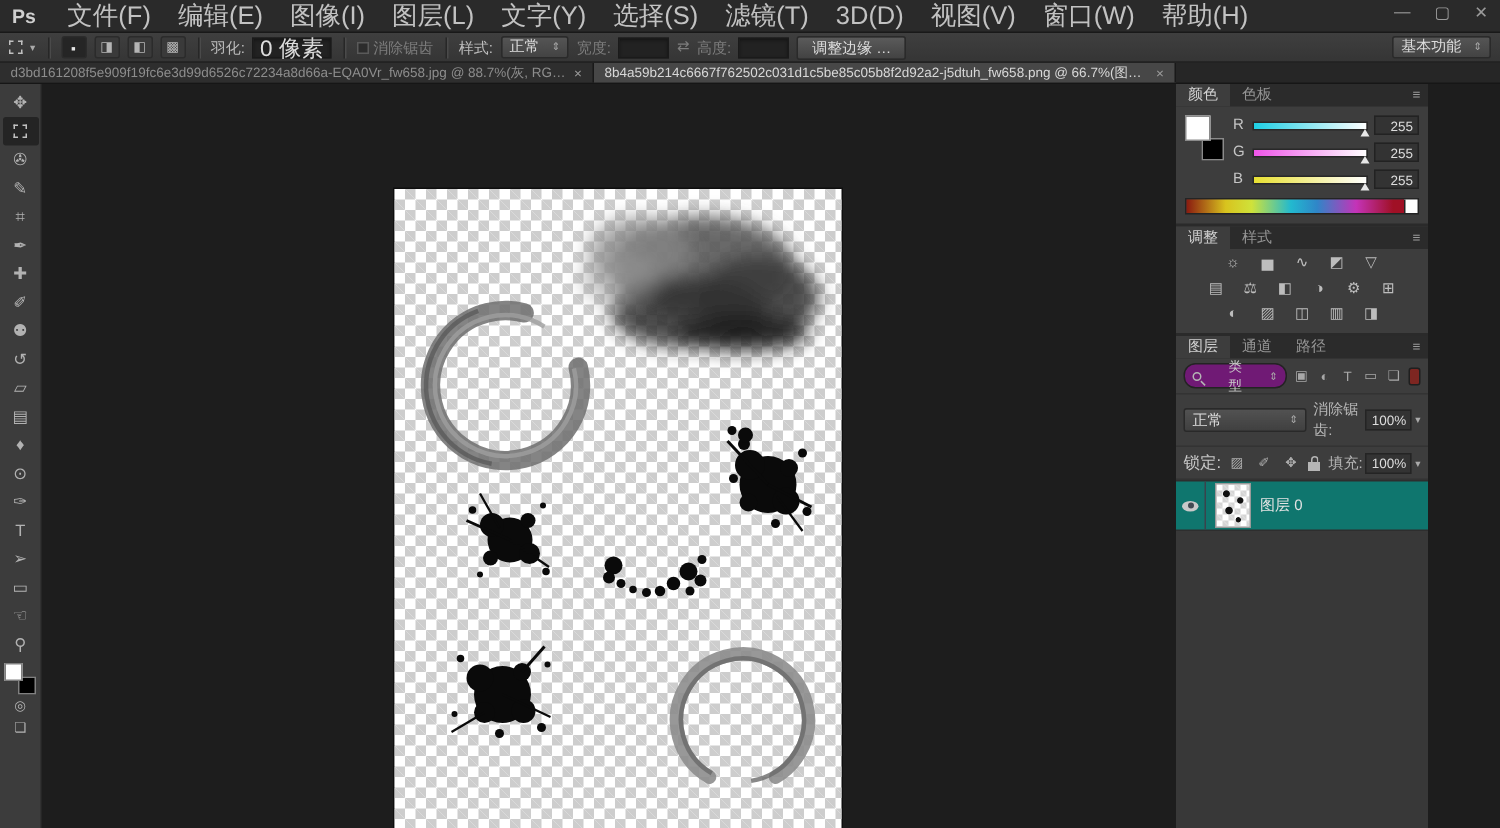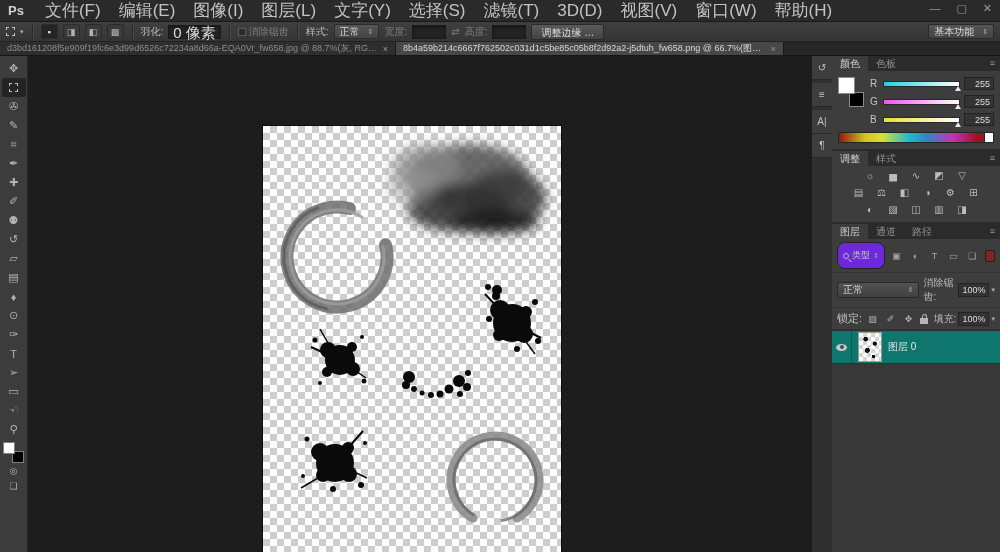--- a/index.html
+++ b/index.html
@@ -48,21 +48,21 @@
 .pasteboard{position:absolute;top:56px;left:28px;width:784px;bottom:0;background:#1d1d1d}
 .canvas{position:absolute;left:235px;top:70px;width:298px;height:426px;background-color:#fff;background-image:linear-gradient(45deg,#cdcdcd 25%,transparent 25%,transparent 75%,#cdcdcd 75%),linear-gradient(45deg,#cdcdcd 25%,transparent 25%,transparent 75%,#cdcdcd 75%);background-size:14px 14px;background-position:0 0,7px 7px;box-shadow:0 0 0 1px #0e0e0e}
 .canvas svg{display:block}
 
 
 .dock{position:absolute;top:56px;left:812px;width:20px;bottom:0;background:#303030}
 .dock-btn{width:20px;height:24px;display:flex;align-items:center;justify-content:center;color:#c0c0c0;font-size:10px;background:#3d3d3d;border-bottom:1px solid #272727}
 .dock-gap{height:3px;background:#303030}
 
 
-.panels{position:absolute;top:56px;left:832px;width:168px;bottom:0;background:#3d3d3d;display:flex;flex-direction:column}
+.panels{position:absolute;top:56px;left:784px;width:168px;bottom:0;background:#3d3d3d;display:flex;flex-direction:column}
 .panel{border-bottom:2px solid #2a2a2a;position:relative}
 .panel-tabs{height:15px;background:#2b2b2b;display:flex;font-size:10px;color:#949494;position:relative}
 .ptab{padding:0 8px;line-height:15px}
 .ptab.active{background:#3d3d3d;color:#d2d2d2}
 .pmenu{position:absolute;right:5px;top:0;line-height:15px;font-size:9px;color:#9a9a9a}
 
 
 .color-body{display:flex;padding:6px 6px 4px 6px;gap:6px}
 .cswatches{position:relative;width:26px;height:30px;flex:0 0 26px}
 .cfg{position:absolute;left:0;top:0;width:17px;height:17px;background:#fff;border:1px solid #8a8a8a;z-index:2}
@@ -82,21 +82,21 @@
 
 
 .adj-head{padding:4px 7px 2px 7px;font-size:10px;color:#c3c3c3}
 .adj-rows{display:flex;flex-direction:column;gap:2px;padding:2px 6px 5px 6px}
 .adj-row{display:flex;justify-content:center;gap:6px}
 .adj-icon{width:17px;height:15px;display:flex;align-items:center;justify-content:center;color:#bdbdbd;font-size:10px}
 
 
 .layers{flex:1;display:flex;flex-direction:column;border-bottom:none}
 .lrow{display:flex;align-items:center;gap:4px;padding:3px 5px;border-bottom:1px solid #333}
-.searchbox{display:flex;align-items:center;gap:3px;background:#6d28d9;border:1px solid #232323;border-radius:8px;height:27px;padding:0 5px;color:#c9c9c9;font-size:9px}
+.searchbox{display:flex;align-items:center;gap:18px;background:#701a75;border:1px solid #232323;border-radius:8px;height:17px;padding:0 5px;color:#c9c9c9;font-size:9px}
 .mag{position:relative;width:6px;height:6px;border:1px solid #b5b5b5;border-radius:50%;flex:0 0 6px}
 .mag::after{content:"";position:absolute;width:4px;height:1px;background:#b5b5b5;transform:rotate(45deg);left:4px;top:6px}
 .ficon{width:15px;height:14px;display:flex;align-items:center;justify-content:center;color:#a8a8a8;font-size:9px}
 .ftoggle{width:10px;height:12px;background:#7d2621;border:1px solid #1f1f1f;border-radius:2px;margin-left:auto}
 .blendbox{display:flex;align-items:center;justify-content:space-between;background:linear-gradient(#525252,#404040);border:1px solid #292929;border-radius:2px;height:16px;padding:0 5px;width:92px;font-size:10px;color:#ddd}
 .opacell{display:flex;align-items:center;gap:2px;margin-left:auto;font-size:10px;color:#b8b8b8}
 .valbox{background:#333;border:1px solid #242424;height:14px;line-height:13px;padding:0 3px;color:#ddd;font-size:9px}
 .arrow-sm{font-size:7px;color:#aaa}
 .lockicons{display:flex;align-items:center;gap:5px}
 .licon{width:13px;height:13px;display:flex;align-items:center;justify-content:center;color:#b0b0b0;font-size:9px}

